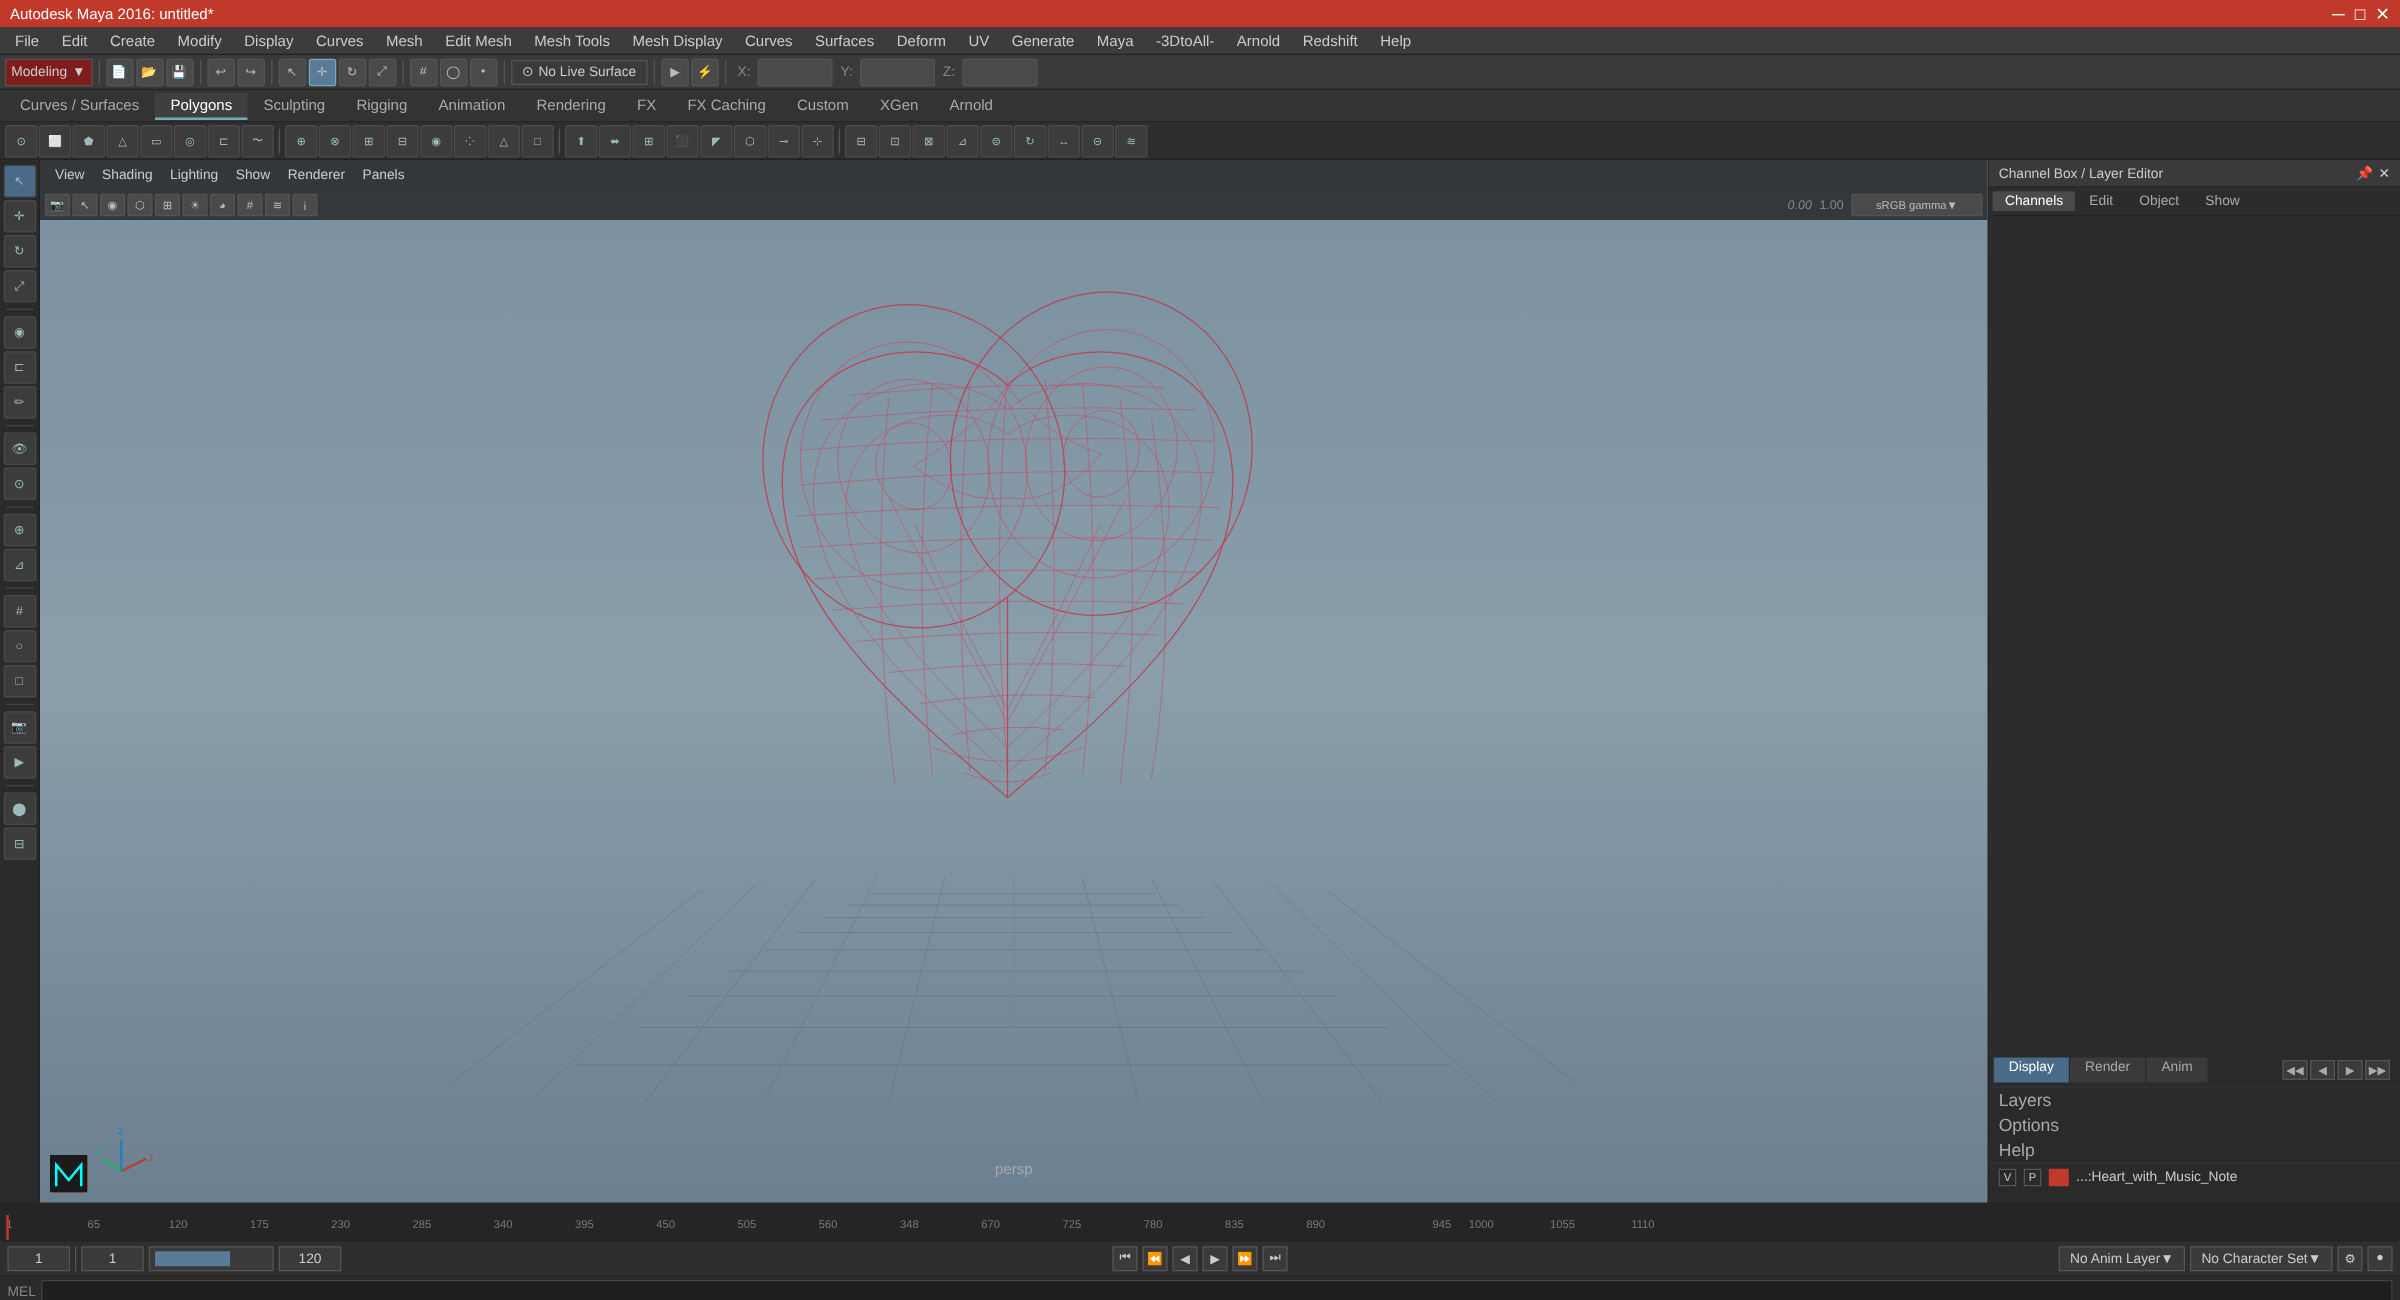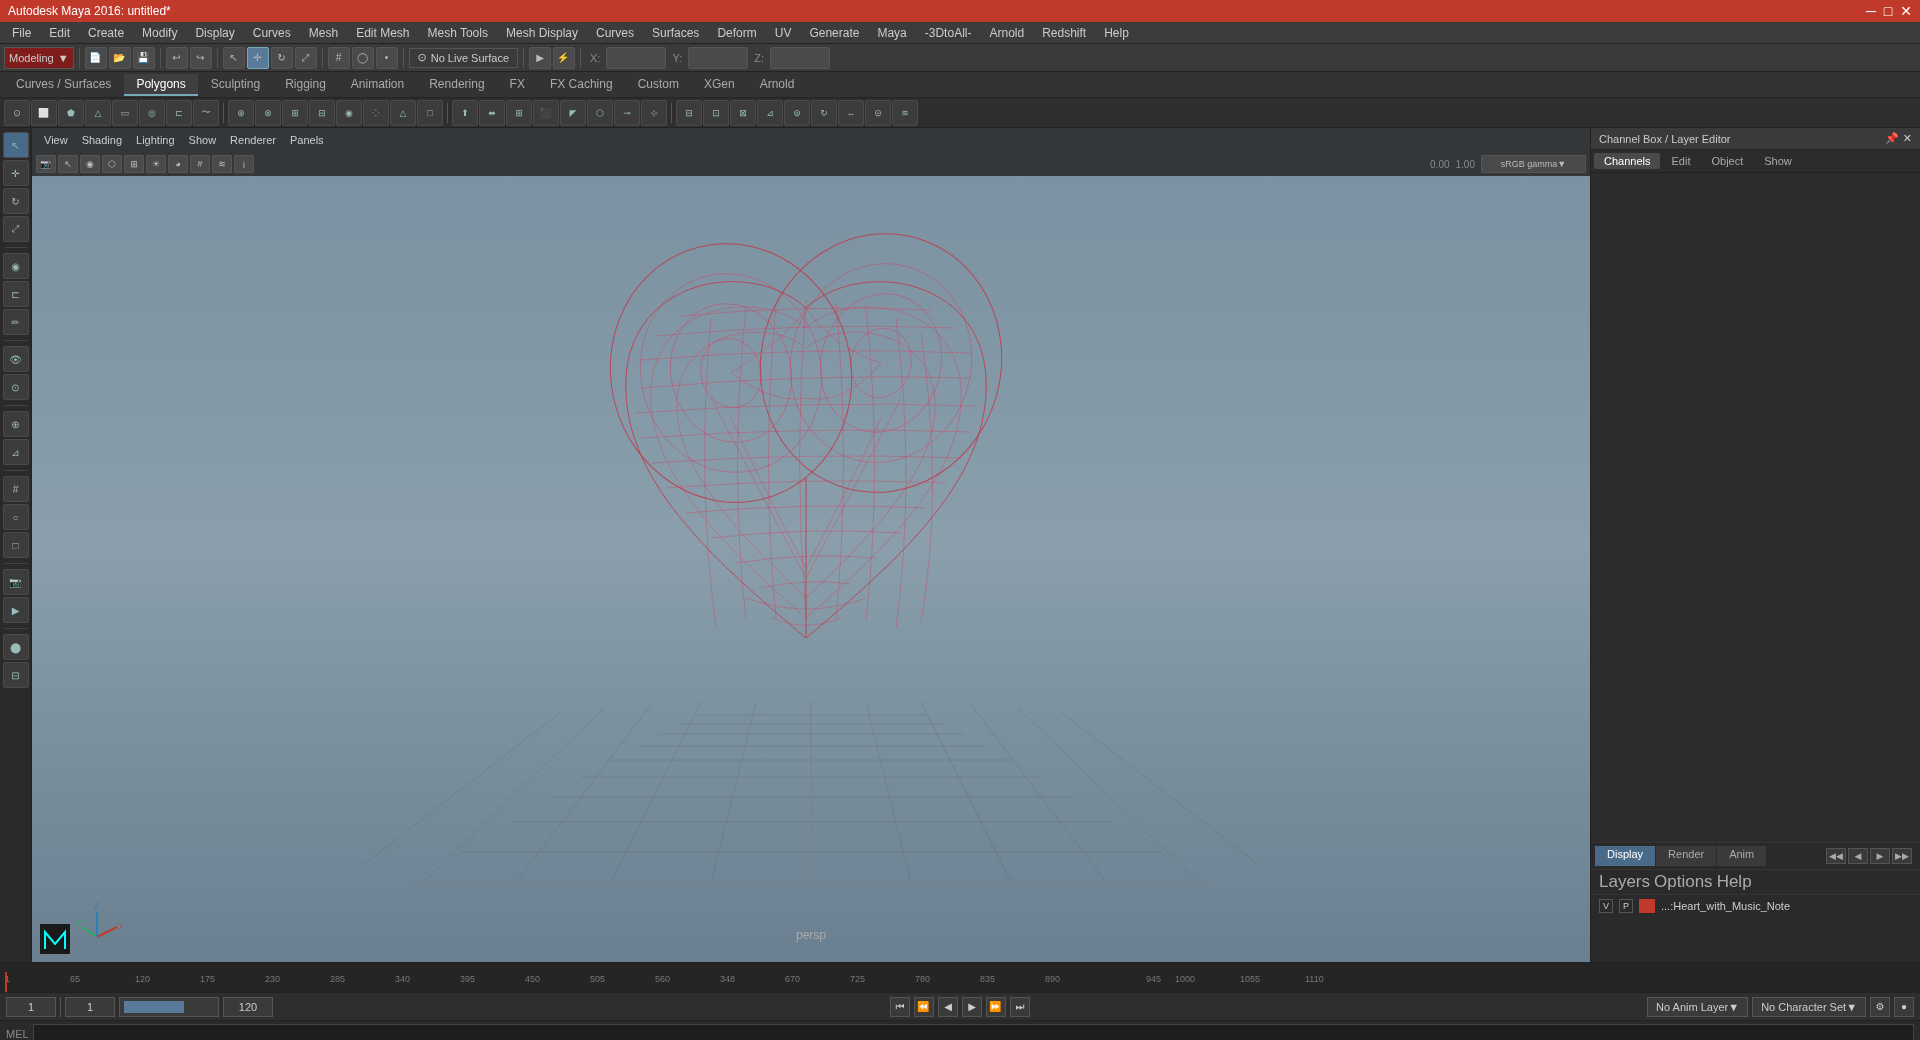--- a/index.html
+++ b/index.html
@@ -170,21 +170,22 @@
       height: 120px; background: #2a2a2a; border-top: 1px solid #333;
       display: flex; flex-direction: column;
     }
     #display-tabs {
       display: flex; gap: 1px; padding: 3px 4px; border-bottom: 1px solid #333;
     }
     .dp-tab { padding: 2px 12px; color: #aaa; cursor: pointer; font-size: 11px; background: #3a3a3a; }
     .dp-tab.active { color: #fff; background: #4a6a8a; }
     #display-sub-tabs {
       display: flex; gap: 4px; padding: 2px 8px; border-bottom: 1px solid #333;
-      font-size: 17px;
+      font-size: 14px;
+      flex-direction: column;
     }
     .dp-sub { color: #aaa; cursor: pointer; }
     #layer-list { flex: 1; padding: 2px 4px; }
     .layer-item {
       display: flex; align-items: center; gap: 6px; padding: 2px 4px;
       font-size: 11px; color: #ccc; cursor: pointer;
     }
     .layer-v { width: 14px; height: 14px; border: 1px solid #555; display: flex; align-items: center; justify-content: center; font-size: 9px; }
     .layer-p { width: 14px; height: 14px; border: 1px solid #555; display: flex; align-items: center; justify-content: center; font-size: 9px; }
     .layer-color { width: 16px; height: 14px; background: #c0392b; }
@@ -399,21 +400,21 @@
       <div class="vp-tb-btn">↖</div>
       <div class="vp-tb-btn">◉</div>
       <div class="vp-tb-btn">⬡</div>
       <div class="vp-tb-btn">⊞</div>
       <div class="vp-tb-btn">☀</div>
       <div class="vp-tb-btn">◕</div>
       <div class="vp-tb-btn">#</div>
       <div class="vp-tb-btn">≋</div>
       <div class="vp-tb-btn">ℹ</div>
       <div style="flex:1;"></div>
-      <span style="color:#888; font-size:10px;">0.00</span>
+      <span style="color:#888; font-size:10px;font-style:italic;">0.00</span>
       <span style="color:#888; font-size:10px; margin: 0 4px;">1.00</span>
       <div class="vp-tb-btn" style="width:105px;">
         <span>sRGB gamma</span>
         <span>▼</span>
       </div>
     </div>
 
     <svg id="grid-floor" viewBox="0 0 900 260" xmlns="http://www.w3.org/2000/svg">
 
       <defs>

